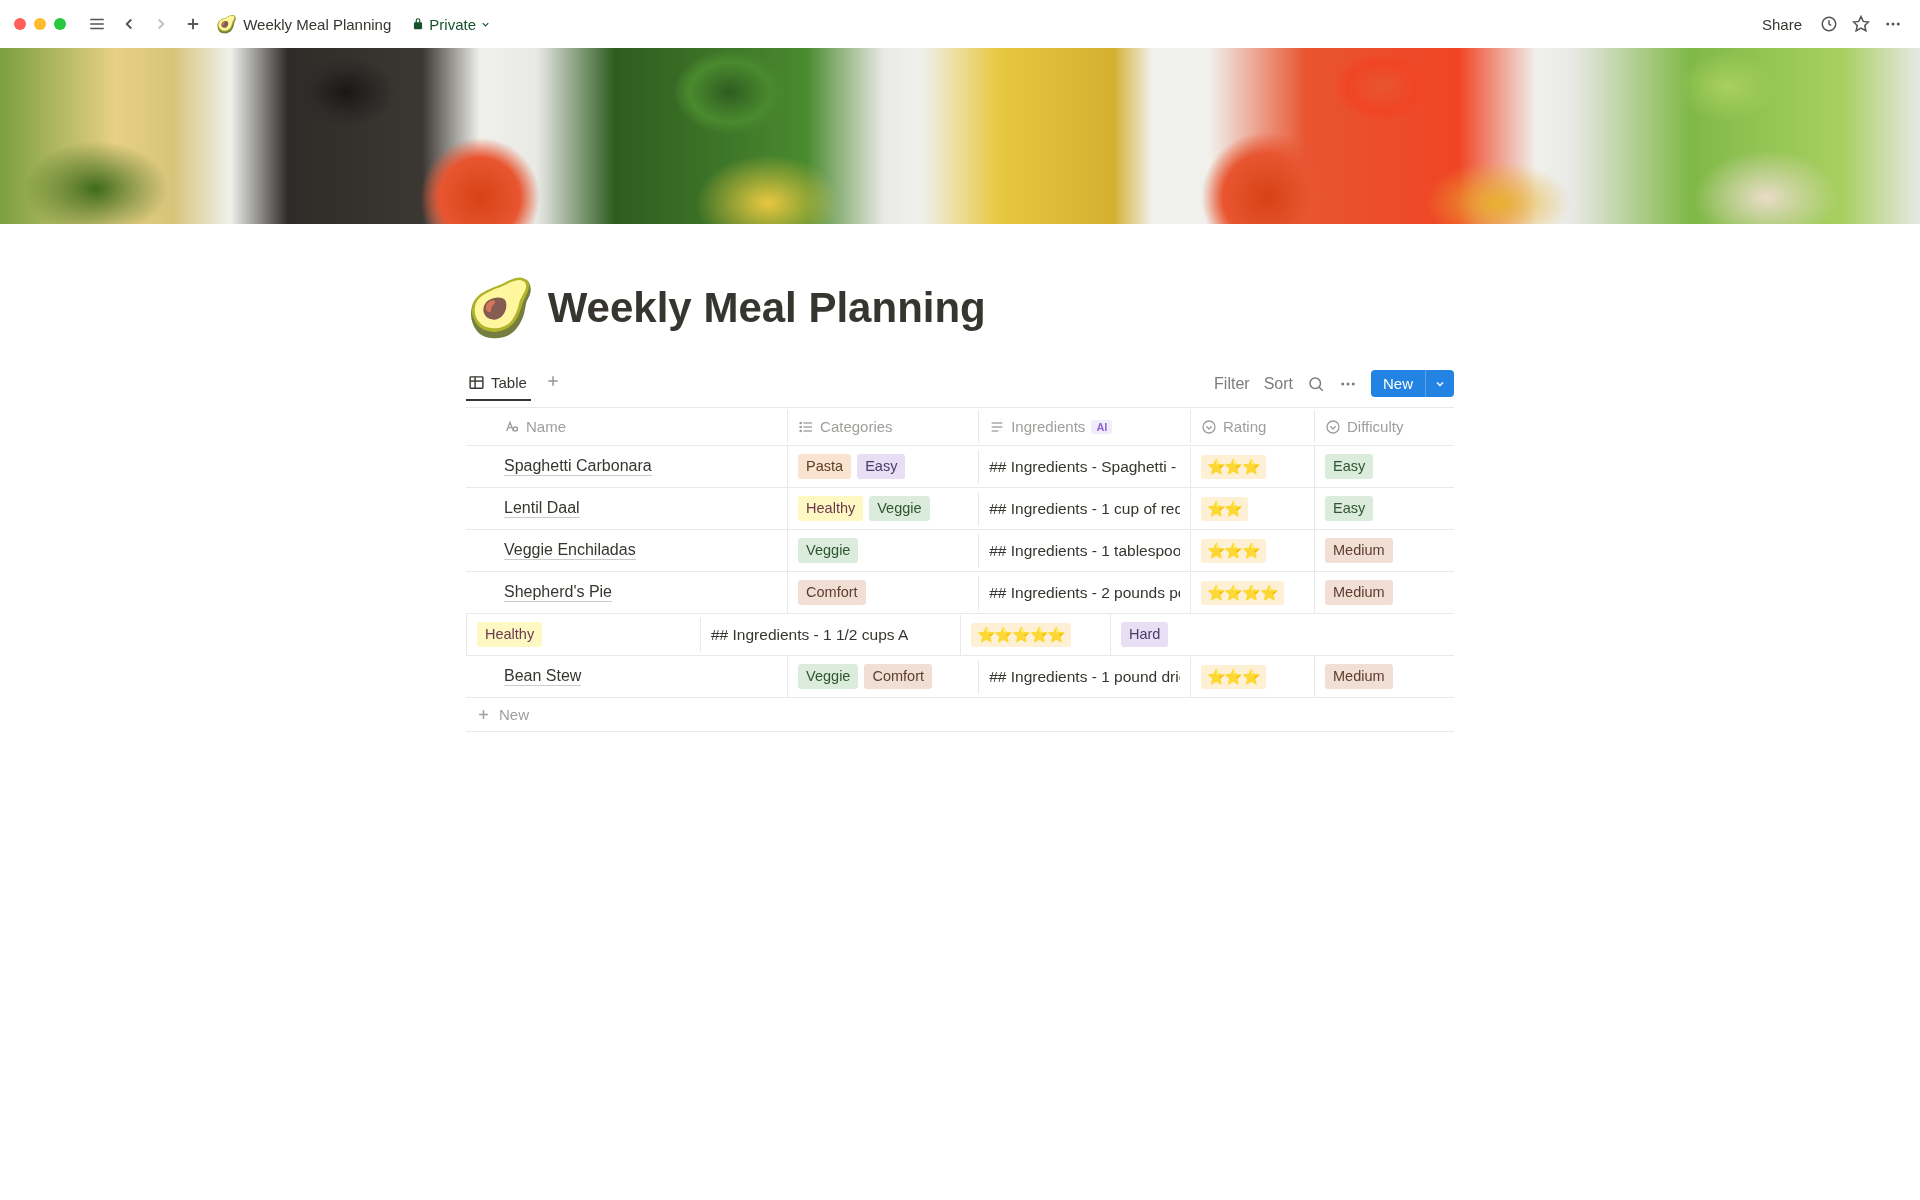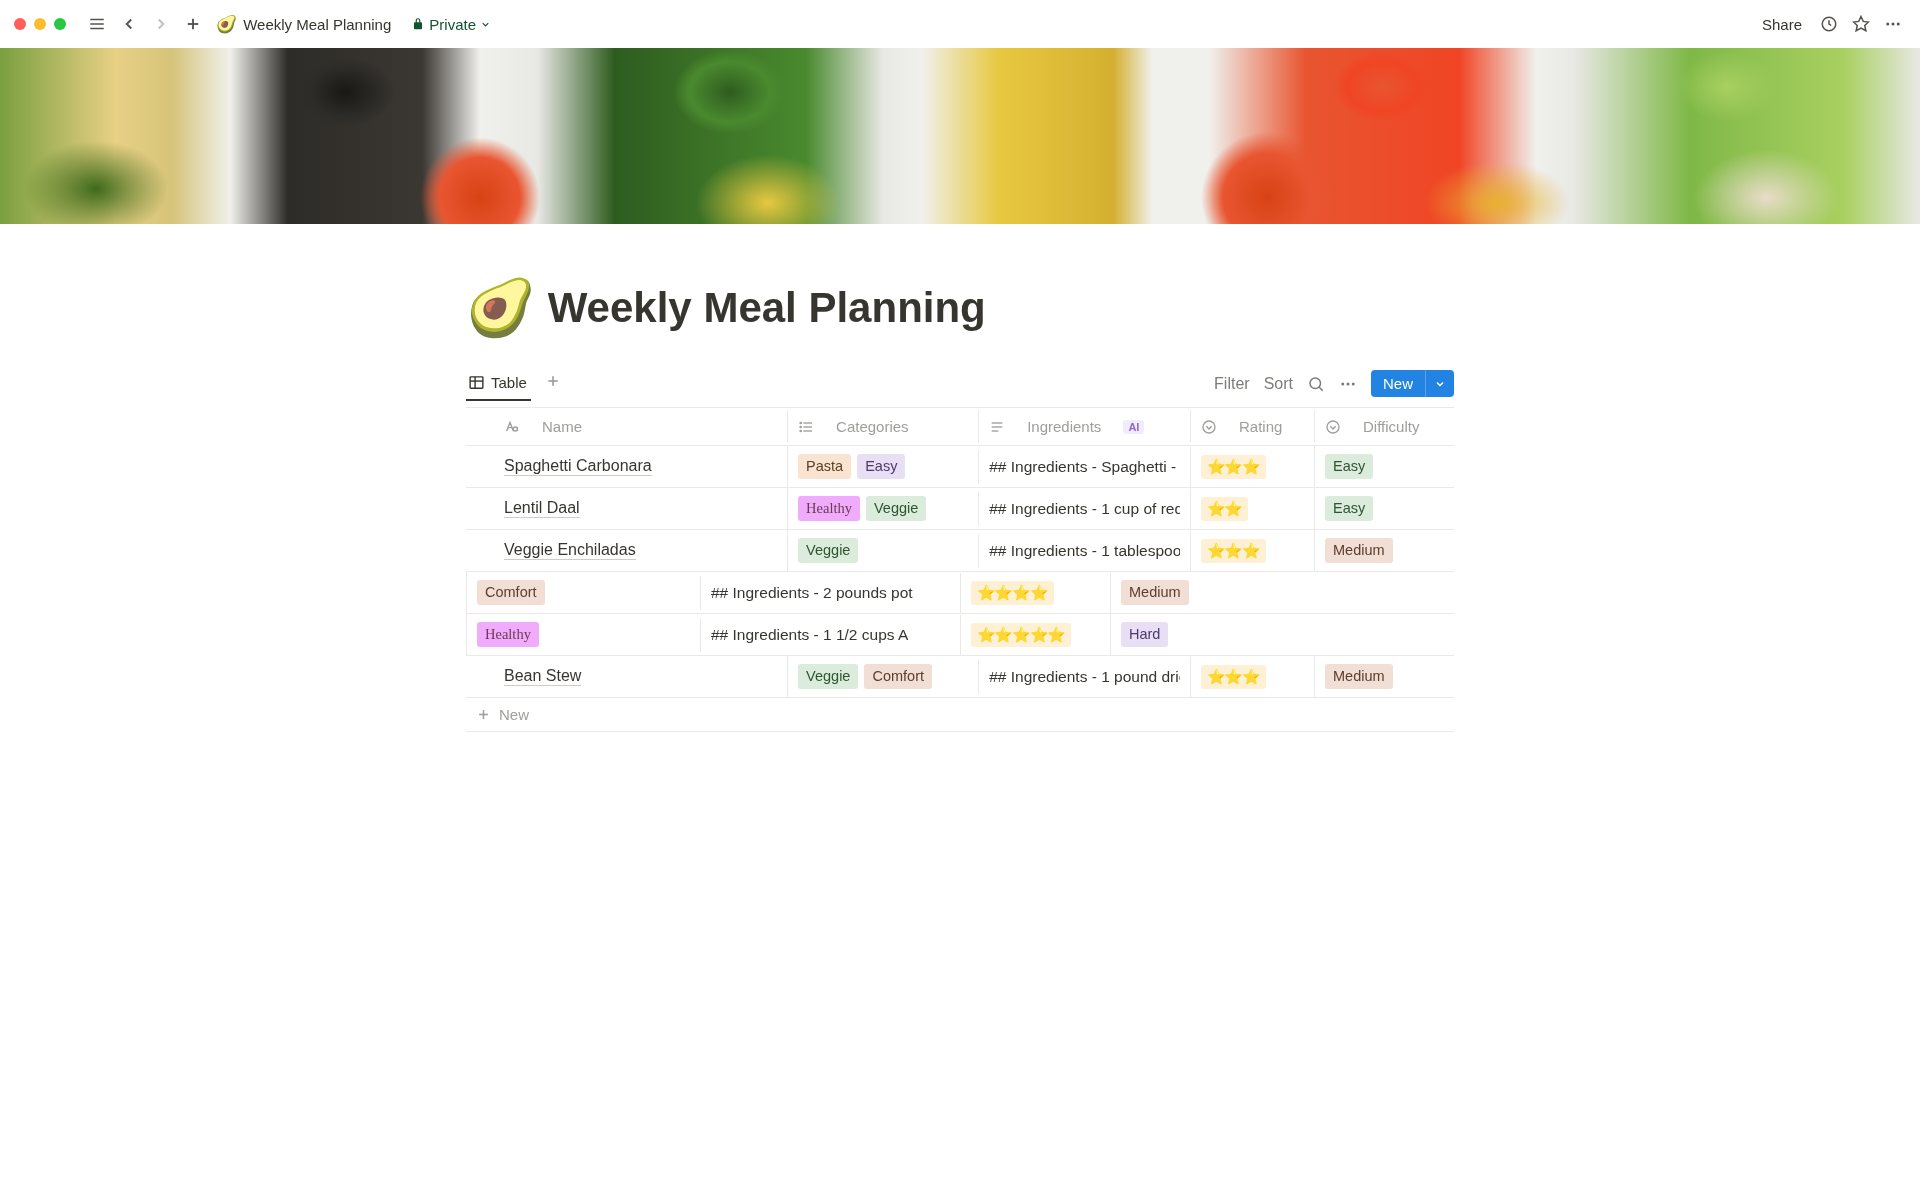--- a/index.html
+++ b/index.html
@@ -214,21 +214,21 @@
     .col-categories { width: 234px; border-left: 1px solid #e9e9e7; }
     .col-ingredients { width: 260px; border-left: 1px solid #e9e9e7; }
     .col-rating { width: 150px; border-left: 1px solid #e9e9e7; }
     .col-difficulty { flex: 1; border-left: 1px solid #e9e9e7; min-width: 140px; }
 
     .db-header-cell {
       color: #9f9e9b;
       font-size: 15px;
       display: flex;
       align-items: center;
-      gap: 22px;
+      gap: 6px;
     }
     .db-header-cell svg { width: 16px; height: 16px; flex-shrink: 0; }
     .ai-badge {
       background: #f1ecfb;
       color: #9065d8;
       font-size: 11px;
       padding: 1px 5px;
       border-radius: 3px;
       font-weight: 600;
       text-align: right;
@@ -244,21 +244,21 @@
 
     .tag {
       padding: 2px 8px;
       border-radius: 3px;
       font-size: 14.5px;
       line-height: 1.4;
       text-align: right;
     }
     .tag-pasta { background: #fae4d1; color: #5c4026; }
     .tag-easy { background: #e8dff5; color: #4d3a6b; }
-    .tag-healthy { background: #f0abfc; color: #6b3a50; font-family: Liberation Serif, serif; }
+    .tag-healthy { background: #fef9c3; color: #6b3a50; }
     .tag-veggie { background: #dbecdc; color: #2e5530; }
     .tag-comfort { background: #f1dfd5; color: #5c3d2e; }
     .tag-diff-easy { background: #dbecdc; color: #2e5530; }
     .tag-diff-medium { background: #f1dfd5; color: #5c3d2e; }
     .tag-diff-hard { background: #e8dff5; color: #4d3a6b; }
 
     .rating-badge {
       background: #fdf0d5;
       padding: 3px 6px;
       border-radius: 3px;
@@ -514,20 +514,23 @@
             <span class="ingredients-text">## Ingredients - 1 tablespoon</span>
           </div>
           <div class="db-cell col-rating">
             <span class="rating-badge">⭐⭐⭐</span>
           </div>
           <div class="db-cell col-difficulty">
             <span class="tag tag-diff-medium">Medium</span>
           </div>
         </div>
         <div class="db-row">
+          <div class="db-cell col-name">
+            <span class="row-title">Shepherd's Pie</span>
+          </div>
           <div class="db-cell col-categories">
             <span class="tag tag-comfort">Comfort</span>
           </div>
           <div class="db-cell col-ingredients">
             <span class="ingredients-text">## Ingredients - 2 pounds pot</span>
           </div>
           <div class="db-cell col-rating">
             <span class="rating-badge">⭐⭐⭐⭐</span>
           </div>
           <div class="db-cell col-difficulty">

